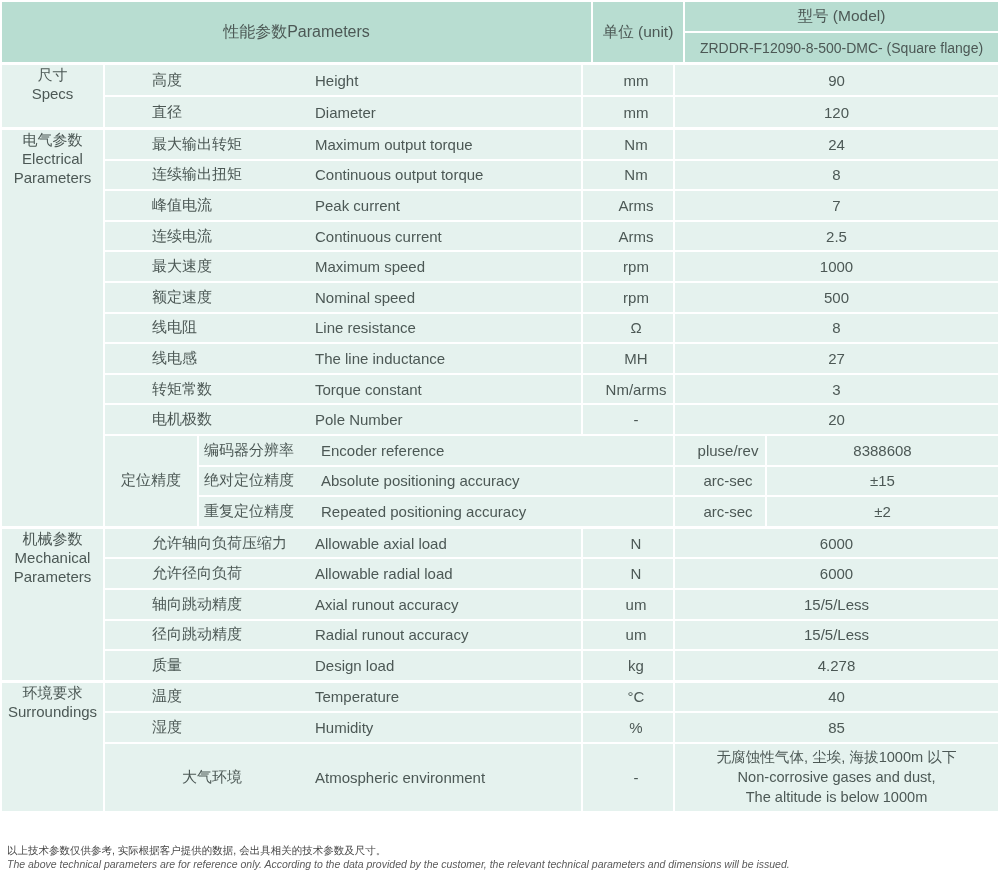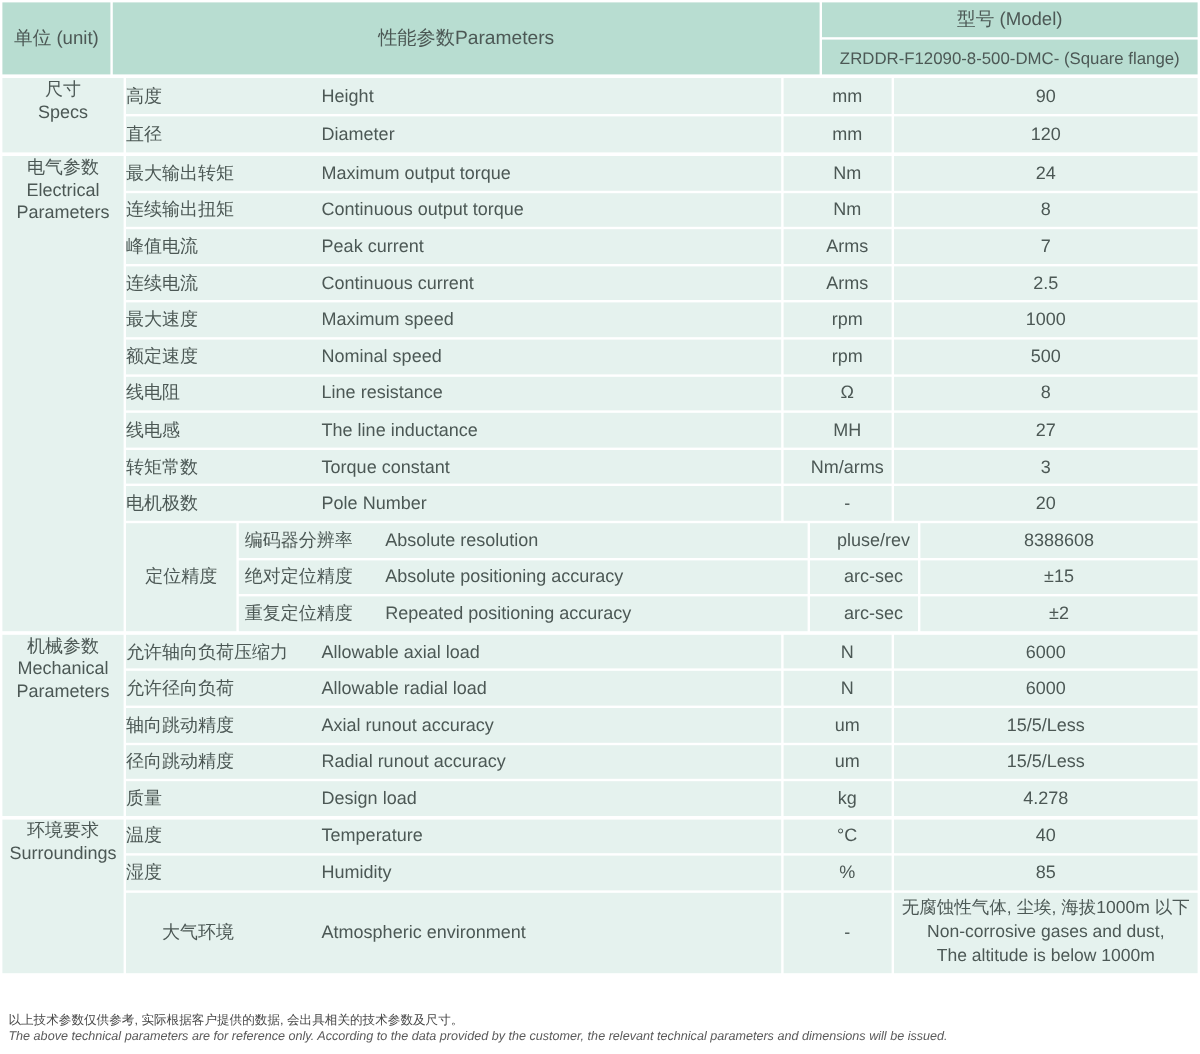--- a/index.html
+++ b/index.html
@@ -33,21 +33,21 @@
   .section{display:flex;gap:2px;}
   .category-cell{
     width:101px;display:flex;flex-direction:column;align-items:center;justify-content:flex-start;
     font-size:15px;line-height:19px;text-align:center;
   }
   .rows-wrap{flex:1;display:flex;flex-direction:column;gap:2px;}
   .row{display:flex;gap:2px;height:28.6px;}
   .section-specs .row{height:30px;}
   .row-tall{height:67px;}
   .label-cell{
-    width:546px;display:flex;align-items:center;font-size:15px;
+    width:476px;display:flex;align-items:center;padding-left:47px;font-size:15px;
   }
   .label-cell .zh{width:163px;flex:0 0 auto;}
   .label-cell .en{flex:1;}
   .zh-indent{text-indent:30px;}
   
   .subgroup{display:flex;gap:2px;}
   .subgroup-label-cell{
     width:92px;display:flex;align-items:center;justify-content:center;font-size:15px;
   }
   .sub-rows{flex:1;display:flex;flex-direction:column;gap:2px;}
@@ -62,22 +62,22 @@
   
   .footnote{position:absolute;left:7px;top:843px;width:990px;}
   .footnote-zh{font-size:10.5px;line-height:14px;color:#474747;}
   .footnote-en{font-size:10.5px;line-height:14px;color:#5a5a5a;font-style:italic;}
 </style>
 </head>
 <body>
 
 <div class="spec-table">
   <div class="header-row">
+    <div class="hcell h-params">性能参数Parameters</div>
     <div class="hcell h-unit">单位 (unit)</div>
-    <div class="hcell h-params">性能参数Parameters</div>
     <div class="h-model">
       <div class="hcell h-model-top">型号 (Model)</div>
       <div class="hcell h-model-bottom">ZRDDR-F12090-8-500-DMC- (Square flange)</div>
     </div>
   </div>
   <div id="table-body" style="display: flex; flex-direction: column; gap: 3px;">
       <div class="section section-specs">
         <div class="cell category-cell">
           <div class="category-line">尺寸</div>
           <div class="category-line">Specs</div>
@@ -187,21 +187,21 @@
             </div>
             <div class="cell unit-cell">-</div>
             <div class="cell value-cell">20</div>
           </div>
           <div class="subgroup">
             <div class="cell subgroup-label-cell">定位精度</div>
             <div class="sub-rows">
               <div class="row">
                 <div class="cell label-cell">
                   <span class="zh">编码器分辨率</span>
-                  <span class="en">Absolute resolution</span>
+                  <span class="en">Encoder reference</span>
                 </div>
                 <div class="cell unit-cell">pluse/rev</div>
                 <div class="cell value-cell">8388608</div>
               </div>
               <div class="row">
                 <div class="cell label-cell">
                   <span class="zh">绝对定位精度</span>
                   <span class="en">Absolute positioning accuracy</span>
                 </div>
                 <div class="cell unit-cell">arc-sec</div>

